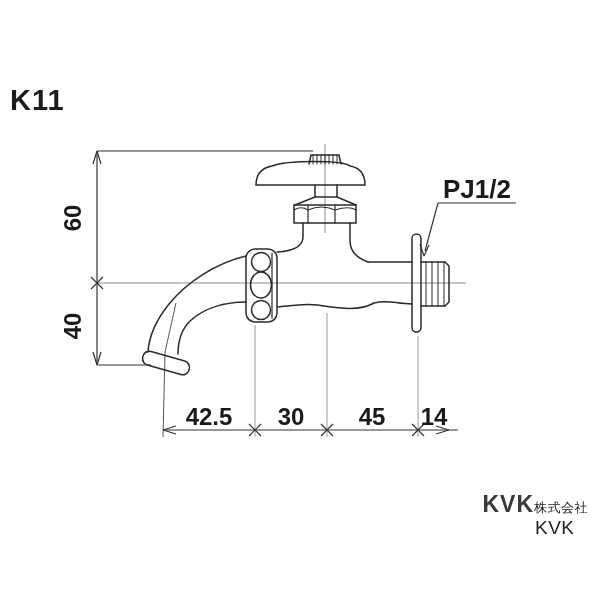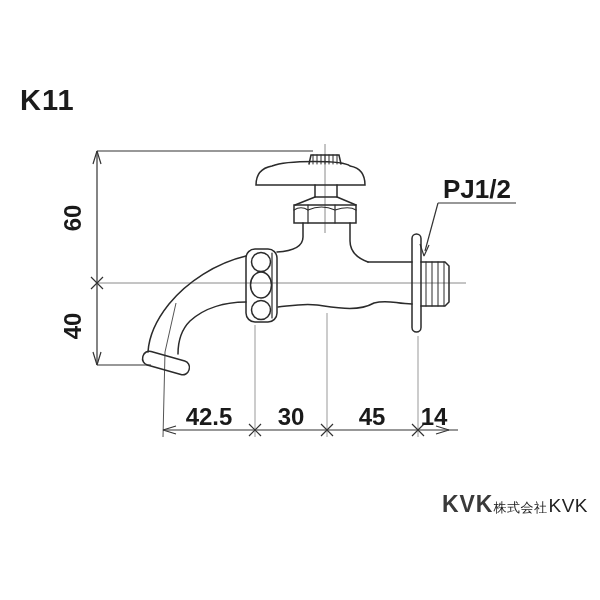--- a/index.html
+++ b/index.html
@@ -2,36 +2,36 @@
 <html><head>
 <meta charset="utf-8">
 <style>
   html,body{margin:0;padding:0;background:#ffffff;}
   .stage{
     position:relative;width:600px;height:600px;background:#ffffff;overflow:hidden;
     font-family:"Liberation Sans", sans-serif;
   }
   .stage svg{position:absolute;left:0;top:0;}
   .model{
-    position:absolute;left:20px;top:84px;
+    position:absolute;left:10px;top:84px;
     font-size:29px;font-weight:bold;color:#1c1c1c;letter-spacing:1px;
   }
   .dimtext{
     font-family:"Liberation Sans", sans-serif;
     font-size:24px;font-weight:bold;fill:#1a1a1a;
   }
   .pjtext{font-size:26px;}
   .footer{
     position:absolute;top:491px;right:12px;
     display:flex;align-items:baseline;white-space:nowrap;
   }
   .logo{
     font-size:23px;font-weight:bold;color:#3a3a3a;letter-spacing:1px;
   }
-  .co{display:inline-flex;align-items:flex-end;color:#222;}
+  .co{display:inline-flex;align-items:flex-start;color:#222;flex-direction:column;}
   .co-prefix{font-size:13px;letter-spacing:0.5px;}
   .co-suffix{font-size:19px;letter-spacing:0.5px;margin-left:1px;}
 </style>
 </head>
 <body>
 
 <div class="stage">
 
   <div class="model">K11</div>
 

